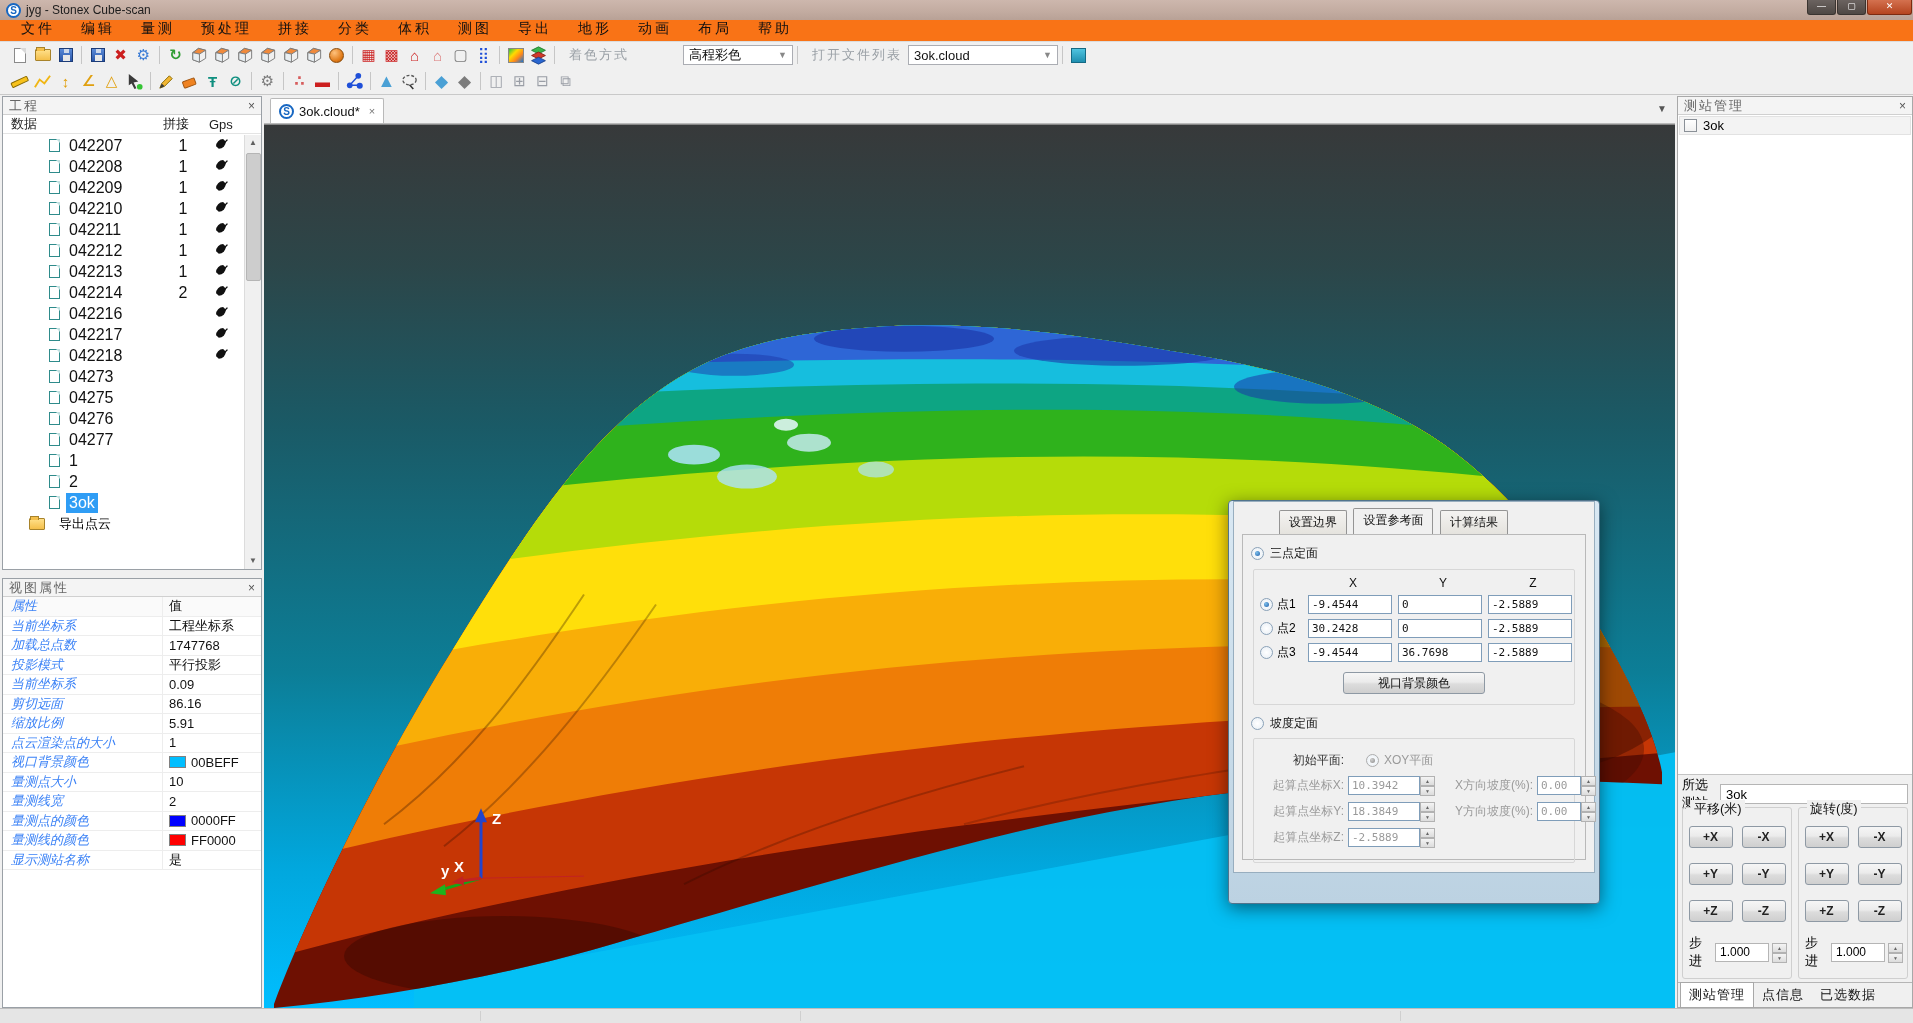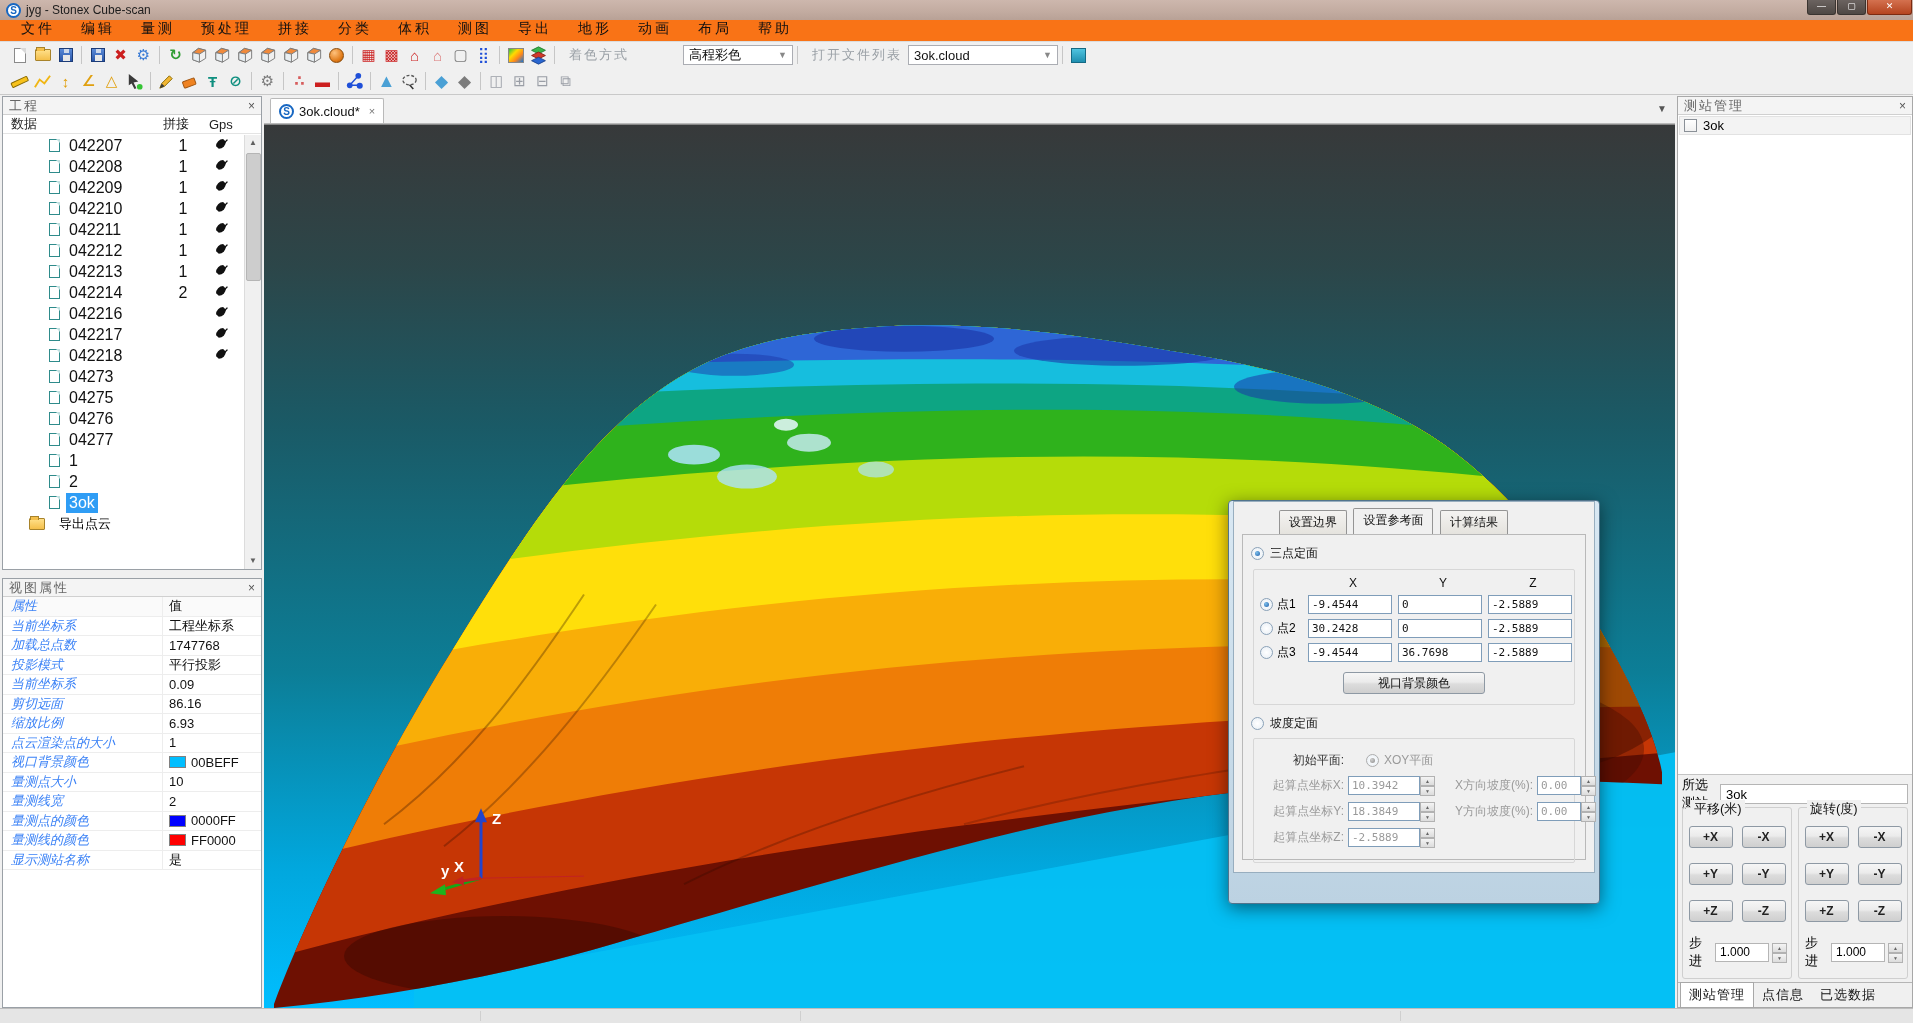--- a/index.html
+++ b/index.html
@@ -586,21 +586,21 @@
           <span class="pv">
 
             <span>86.16</span>
           </span>
         </div>
 
         <div class="prow">
           <span class="pl">缩放比例</span>
           <span class="pv">
 
-            <span>6.93</span>
+            <span>5.91</span>
           </span>
         </div>
 
         <div class="prow">
           <span class="pl">点云渲染点的大小</span>
           <span class="pv">
 
             <span>1</span>
           </span>
         </div>

